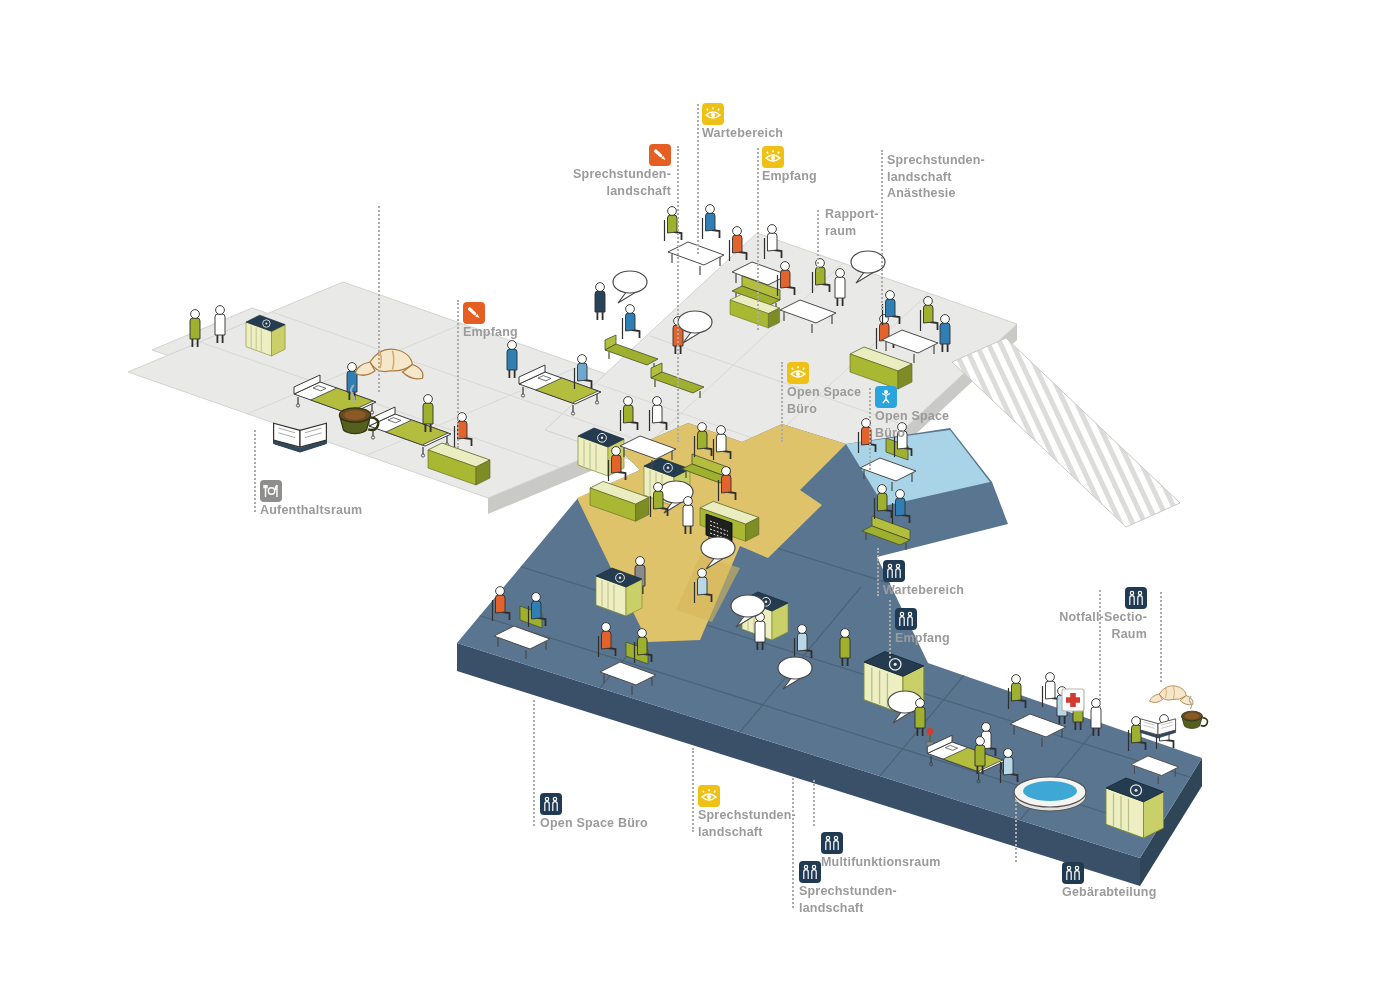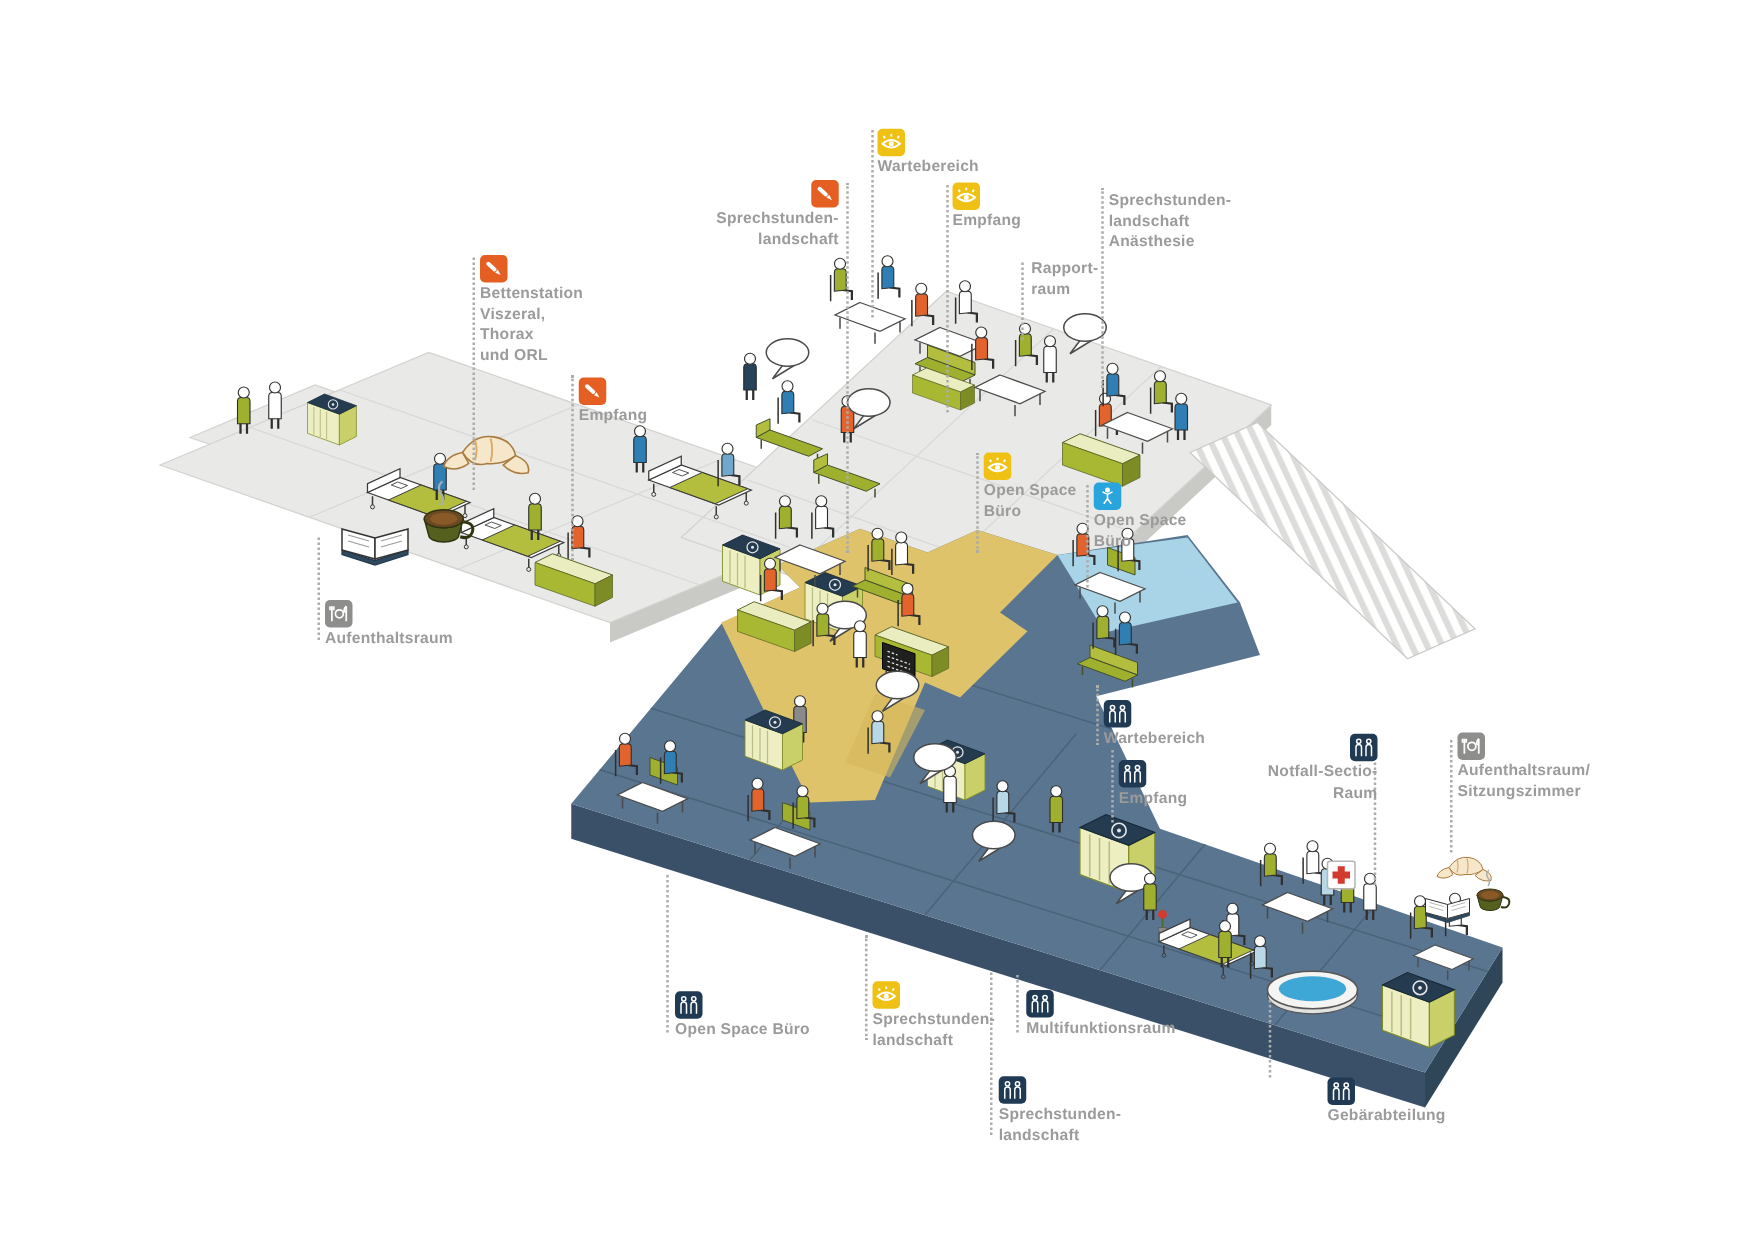--- a/index.html
+++ b/index.html
@@ -369,31 +369,20 @@
   <div class="ltext">Sprechstunden-
 landschaft
 Anästhesie</div>
 </div>
 
 <div class="label" style="left:825px;top:206px">
   <div class="ltext">Rapport-
 raum</div>
 </div>
 
-<div class="label" style="left:384px;top:204px">
-  <div class="chip c-orange">
-        <svg width="22" height="22" viewBox="0 0 22 22">
-          <use href="#g-scalpel"></use>
-        </svg>
-      </div>
-  <div class="ltext">Bettenstation
-Viszeral,
-Thorax
-und ORL</div>
-</div>
 
 <div class="label" style="left:463px;top:302px">
   <div class="chip c-orange">
         <svg width="22" height="22" viewBox="0 0 22 22">
           <use href="#g-scalpel"></use>
         </svg>
       </div>
   <div class="ltext">Empfang</div>
 </div>
 
@@ -437,60 +426,51 @@
 
 <div class="label" style="left:895px;top:608px">
   <div class="chip c-navy">
         <svg width="22" height="22" viewBox="0 0 22 22">
           <use href="#g-duo"></use>
         </svg>
       </div>
   <div class="ltext">Empfang</div>
 </div>
 
-<div class="label r" style="left:1008px;top:587px;width:94px">
+<div class="label r" style="left:1053px;top:587px;width:94px">
   <div class="chip c-navy">
         <svg width="22" height="22" viewBox="0 0 22 22">
           <use href="#g-duo"></use>
         </svg>
       </div>
   <div class="ltext">Notfall-Sectio-
 Raum</div>
 </div>
 
-<div class="label" style="left:1166px;top:586px">
-  <div class="chip c-gray">
-        <svg width="22" height="22" viewBox="0 0 22 22">
-          <use href="#g-cutlery"></use>
-        </svg>
-      </div>
-  <div class="ltext">Aufenthaltsraum/
-Sitzungszimmer</div>
-</div>
 
 <div class="label" style="left:540px;top:793px">
   <div class="chip c-navy">
         <svg width="22" height="22" viewBox="0 0 22 22">
           <use href="#g-duo"></use>
         </svg>
       </div>
   <div class="ltext">Open Space Büro</div>
 </div>
 
 <div class="label" style="left:698px;top:785px">
   <div class="chip c-yellow">
         <svg width="22" height="22" viewBox="0 0 22 22">
           <use href="#g-eye"></use>
         </svg>
       </div>
   <div class="ltext">Sprechstunden-
 landschaft</div>
 </div>
 
-<div class="label" style="left:821px;top:792px">
+<div class="label" style="left:821px;top:832px">
   <div class="chip c-navy">
         <svg width="22" height="22" viewBox="0 0 22 22">
           <use href="#g-duo"></use>
         </svg>
       </div>
   <div class="ltext">Multifunktionsraum</div>
 </div>
 
 <div class="label" style="left:799px;top:861px">
   <div class="chip c-navy">

